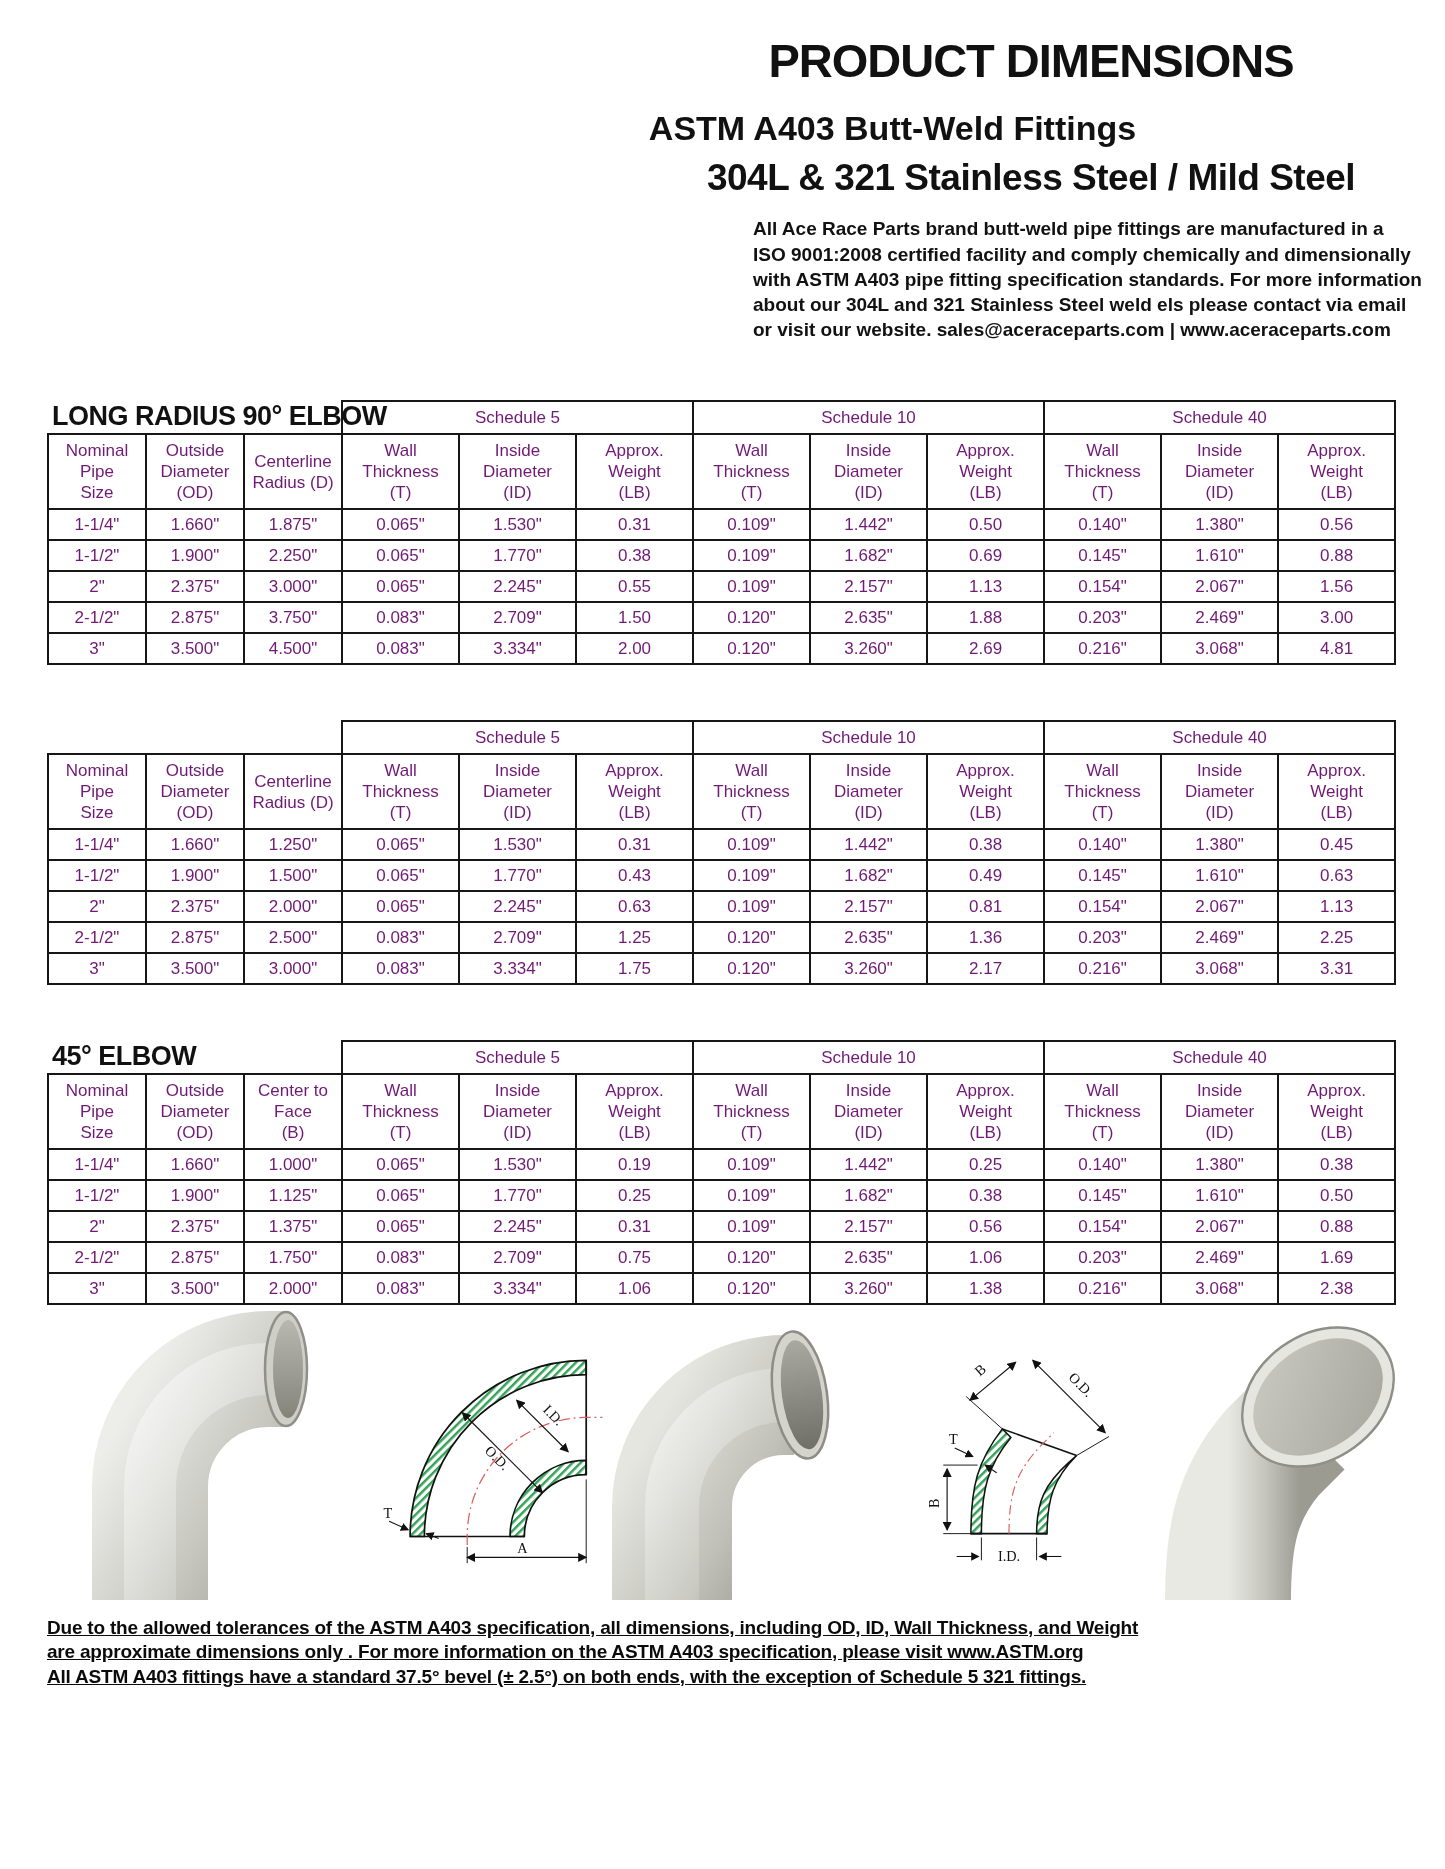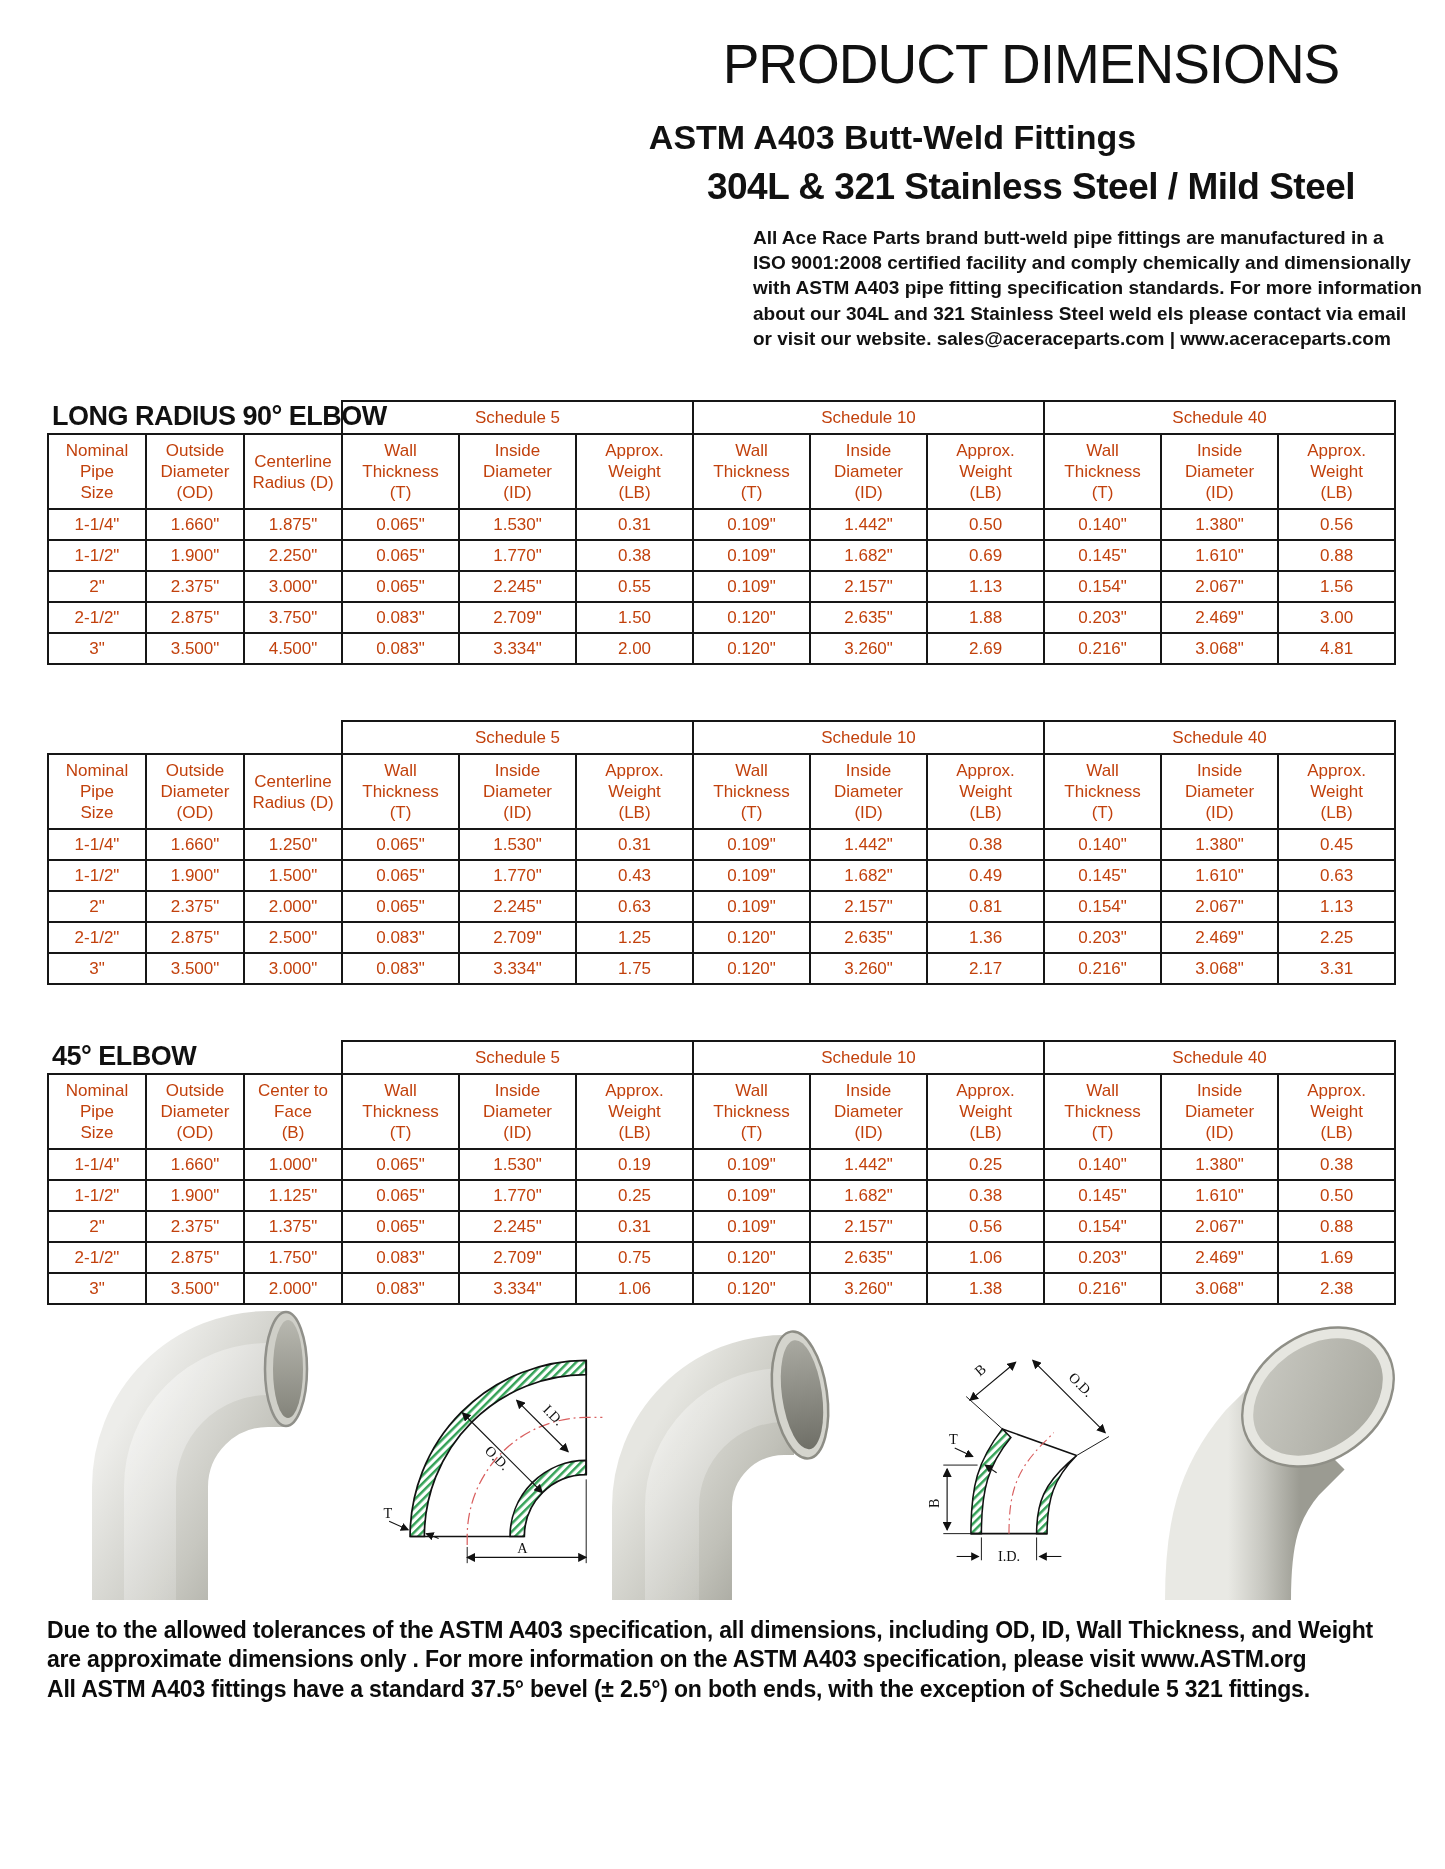--- a/index.html
+++ b/index.html
@@ -22,48 +22,48 @@
     letter-spacing:4px; color:#1c6e8c; transform:scale(0.84,1.1); transform-origin:top left;
   }
   .logo-bar {
     position:absolute; left:50px; top:183px; width:498px; height:59px;
     background:#1c6e8c; color:#fff; display:flex; align-items:center; justify-content:center;
     font-size:37px; font-weight:400; letter-spacing:43px; padding-left:43px; box-sizing:border-box;
   }
 
   
   .header-right { position:absolute; left:620px; top:36px; width:822px; text-align:center; }
-  .hr-title { font-size:55px; font-weight:normal; letter-spacing:-1px; line-height:1.05; }
+  .hr-title { font-size:47px; font-weight:bold; letter-spacing:-1px; line-height:1.05; }
   .hr-sub1-wrap { width:545px; margin-top:24px; }
   .hr-sub1 { font-size:34px; font-weight:bold; text-align:center; }
   .hr-sub2 { font-size:37px; font-weight:bold; margin-top:9px; letter-spacing:-0.5px; }
   .hr-intro { width:700px; margin:17px 0 0 133px; text-align:left; font-size:19px; font-weight:bold; line-height:1.33; }
 
   
   .table-section { position:absolute; left:47px; width:1350px; }
   .tbl-title {
     position:absolute; left:5px; top:-2px; height:36px; display:flex; align-items:center;
     font-size:27px; font-weight:bold; letter-spacing:-0.5px; white-space:nowrap;
   }
-  table.dim { border-collapse:collapse; table-layout:fixed; width:1345px; color:#c2410c;padding-left:30px; }
+  table.dim { border-collapse:collapse; table-layout:fixed; width:1345px; color:#701a75;padding-left:30px; }
   .dim th, .dim td { border:2px solid #161616; text-align:center; vertical-align:middle; font-weight:normal; padding:0; }
   .dim td.blank { border:none; }
   .dim tr.band th { height:31px; font-size:17px; }
   .dim tr.heads th { font-size:17px; line-height:1.24; padding:5px 2px; }
   .dim tbody td { height:29px; font-size:17px; }
 
   
   .figures { position:absolute; left:72px; top:1282px; width:1330px; height:330px;
              display:flex; justify-content:space-between; align-items:center; }
   .fig { flex:0 0 auto; }
   .dimtext { font-family:"Liberation Serif", serif; font-size:15px; fill:#111; }
 
   
   .footer { position:absolute; left:47px; top:1616px; width:1365px;
-            font-size:23px; font-weight:bold; line-height:1.28; color:#0b0b0b; letter-spacing:-0.2px; }
+            font-size:19px; font-weight:bold; line-height:1.28; color:#0b0b0b; letter-spacing:-0.2px;text-decoration:underline; }
 </style>
 </head>
 <body>
 
 <div class="page">
 
 
   <div class="header-right">
     <div class="hr-title">PRODUCT DIMENSIONS</div>
     <div class="hr-sub1-wrap">

